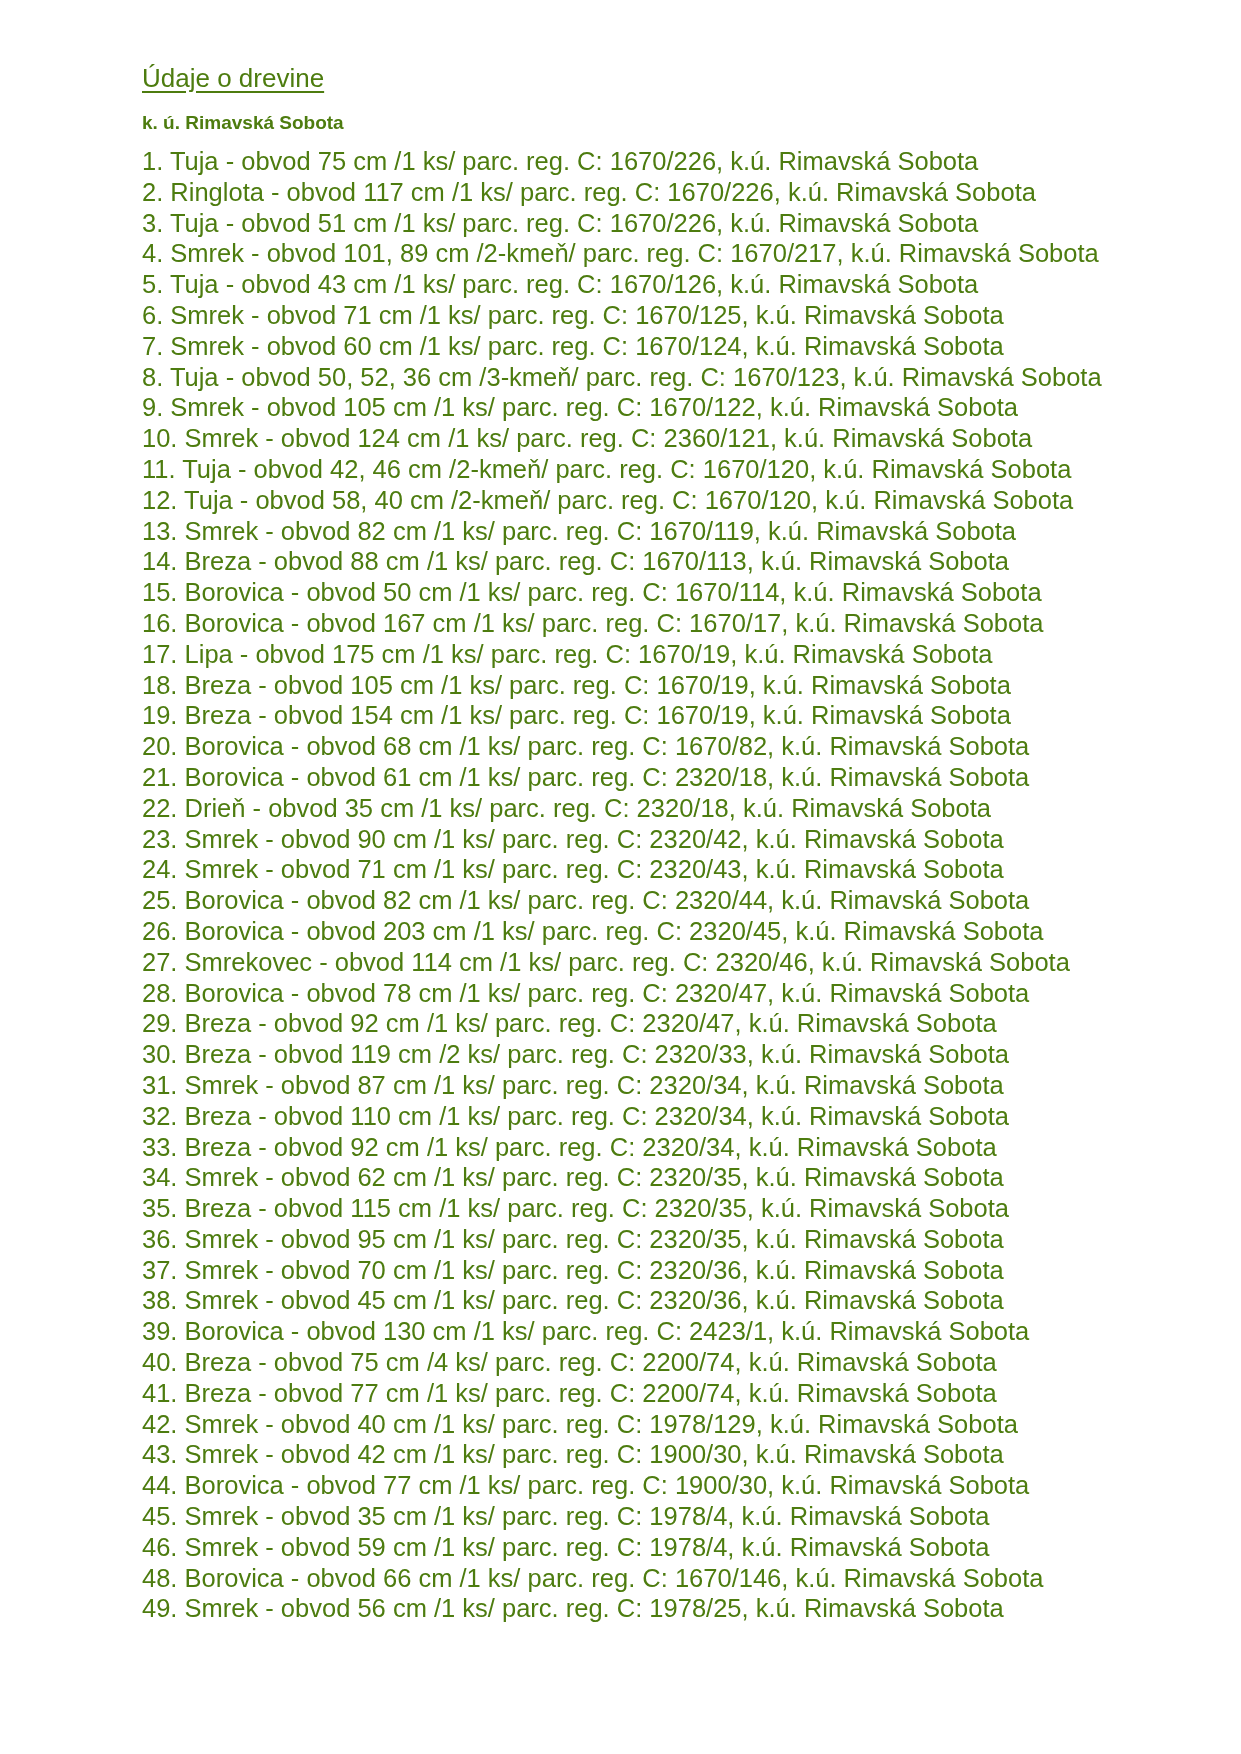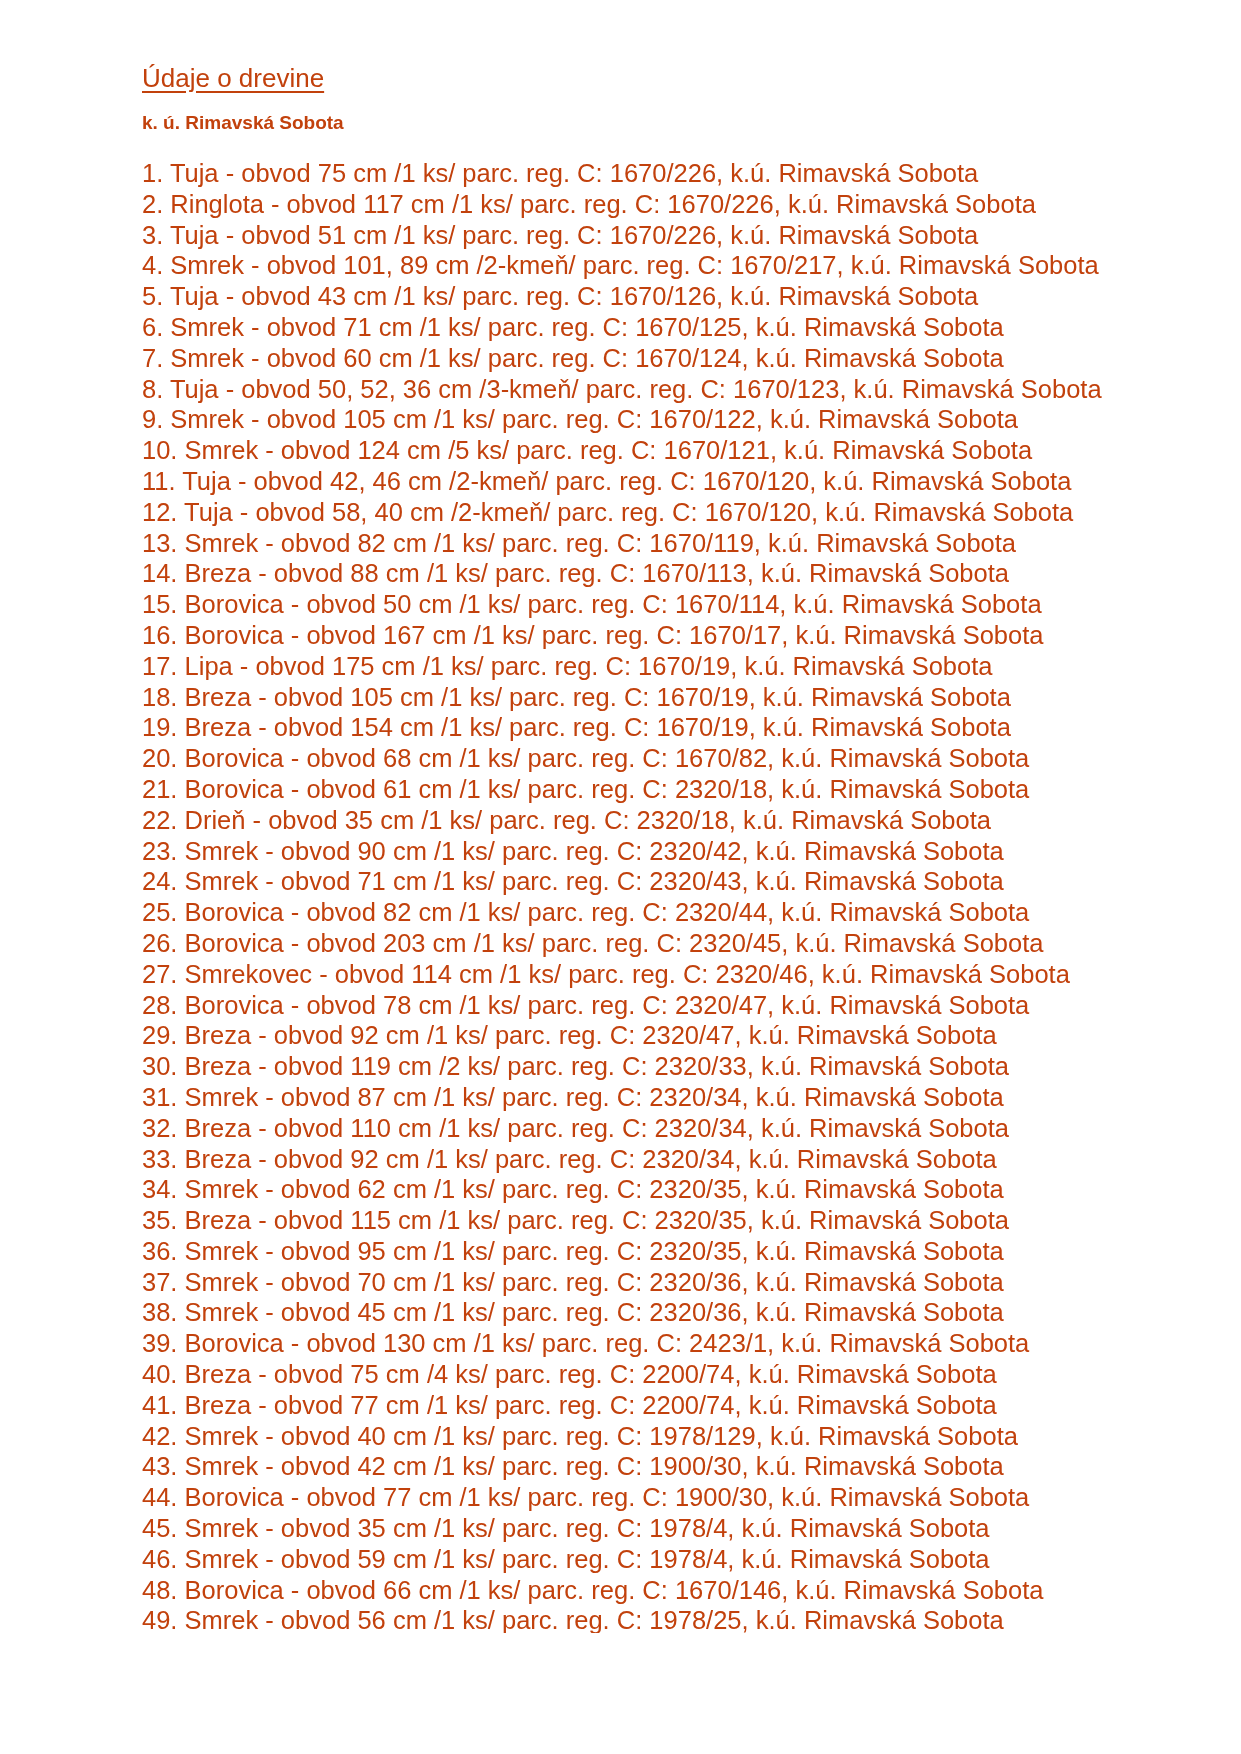--- a/index.html
+++ b/index.html
@@ -5,21 +5,21 @@
   html, body {
     margin: 0;
     padding: 0;
     background: #ffffff;
   }
   .page {
     position: relative;
     width: 1241px;
     height: 1633px;
     background: #ffffff;
-    color: #c2410c;
+    color: #4d7c0f;
     font-family: "Liberation Sans", "DejaVu Sans", sans-serif;
     overflow: hidden;
     box-sizing: border-box;
   }
   .content {
     position: absolute;
     left: 142px;
     top: 62px;
     right: 40px;
   }
@@ -33,21 +33,21 @@
     white-space: nowrap;
   }
   .doc-heading {
     font-size: 19px;
     font-weight: 700;
     line-height: 34px;
     margin: 11px 0 0 0;
     white-space: nowrap;
   }
   .tree-list {
-    margin-top: 18px;
+    margin-top: 6px;
   }
   .tree-line {
     font-size: 25.5px;
     line-height: 30.8px;
     white-space: nowrap;
     letter-spacing: 0;
   }
 </style>
 </head>
 <body>
@@ -59,21 +59,21 @@
     <div class="tree-list">
         <div class="tree-line">1. Tuja - obvod 75 cm /1 ks/ parc. reg. C: 1670/226, k.ú. Rimavská Sobota</div>
         <div class="tree-line">2. Ringlota - obvod 117 cm /1 ks/ parc. reg. C: 1670/226, k.ú. Rimavská Sobota</div>
         <div class="tree-line">3. Tuja - obvod 51 cm /1 ks/ parc. reg. C: 1670/226, k.ú. Rimavská Sobota</div>
         <div class="tree-line">4. Smrek - obvod 101, 89 cm /2-kmeň/ parc. reg. C: 1670/217, k.ú. Rimavská Sobota</div>
         <div class="tree-line">5. Tuja - obvod 43 cm /1 ks/ parc. reg. C: 1670/126, k.ú. Rimavská Sobota</div>
         <div class="tree-line">6. Smrek - obvod 71 cm /1 ks/ parc. reg. C: 1670/125, k.ú. Rimavská Sobota</div>
         <div class="tree-line">7. Smrek - obvod 60 cm /1 ks/ parc. reg. C: 1670/124, k.ú. Rimavská Sobota</div>
         <div class="tree-line">8. Tuja - obvod 50, 52, 36 cm /3-kmeň/ parc. reg. C: 1670/123, k.ú. Rimavská Sobota</div>
         <div class="tree-line">9. Smrek - obvod 105 cm /1 ks/ parc. reg. C: 1670/122, k.ú. Rimavská Sobota</div>
-        <div class="tree-line">10. Smrek - obvod 124 cm /5 ks/ parc. reg. C: 1670/121, k.ú. Rimavská Sobota</div>
+        <div class="tree-line">10. Smrek - obvod 124 cm /1 ks/ parc. reg. C: 2360/121, k.ú. Rimavská Sobota</div>
         <div class="tree-line">11. Tuja - obvod 42, 46 cm /2-kmeň/ parc. reg. C: 1670/120, k.ú. Rimavská Sobota</div>
         <div class="tree-line">12. Tuja - obvod 58, 40 cm /2-kmeň/ parc. reg. C: 1670/120, k.ú. Rimavská Sobota</div>
         <div class="tree-line">13. Smrek - obvod 82 cm /1 ks/ parc. reg. C: 1670/119, k.ú. Rimavská Sobota</div>
         <div class="tree-line">14. Breza - obvod 88 cm /1 ks/ parc. reg. C: 1670/113, k.ú. Rimavská Sobota</div>
         <div class="tree-line">15. Borovica - obvod 50 cm /1 ks/ parc. reg. C: 1670/114, k.ú. Rimavská Sobota</div>
         <div class="tree-line">16. Borovica - obvod 167 cm /1 ks/ parc. reg. C: 1670/17, k.ú. Rimavská Sobota</div>
         <div class="tree-line">17. Lipa - obvod 175 cm /1 ks/ parc. reg. C: 1670/19, k.ú. Rimavská Sobota</div>
         <div class="tree-line">18. Breza - obvod 105 cm /1 ks/ parc. reg. C: 1670/19, k.ú. Rimavská Sobota</div>
         <div class="tree-line">19. Breza - obvod 154 cm /1 ks/ parc. reg. C: 1670/19, k.ú. Rimavská Sobota</div>
         <div class="tree-line">20. Borovica - obvod 68 cm /1 ks/ parc. reg. C: 1670/82, k.ú. Rimavská Sobota</div>

